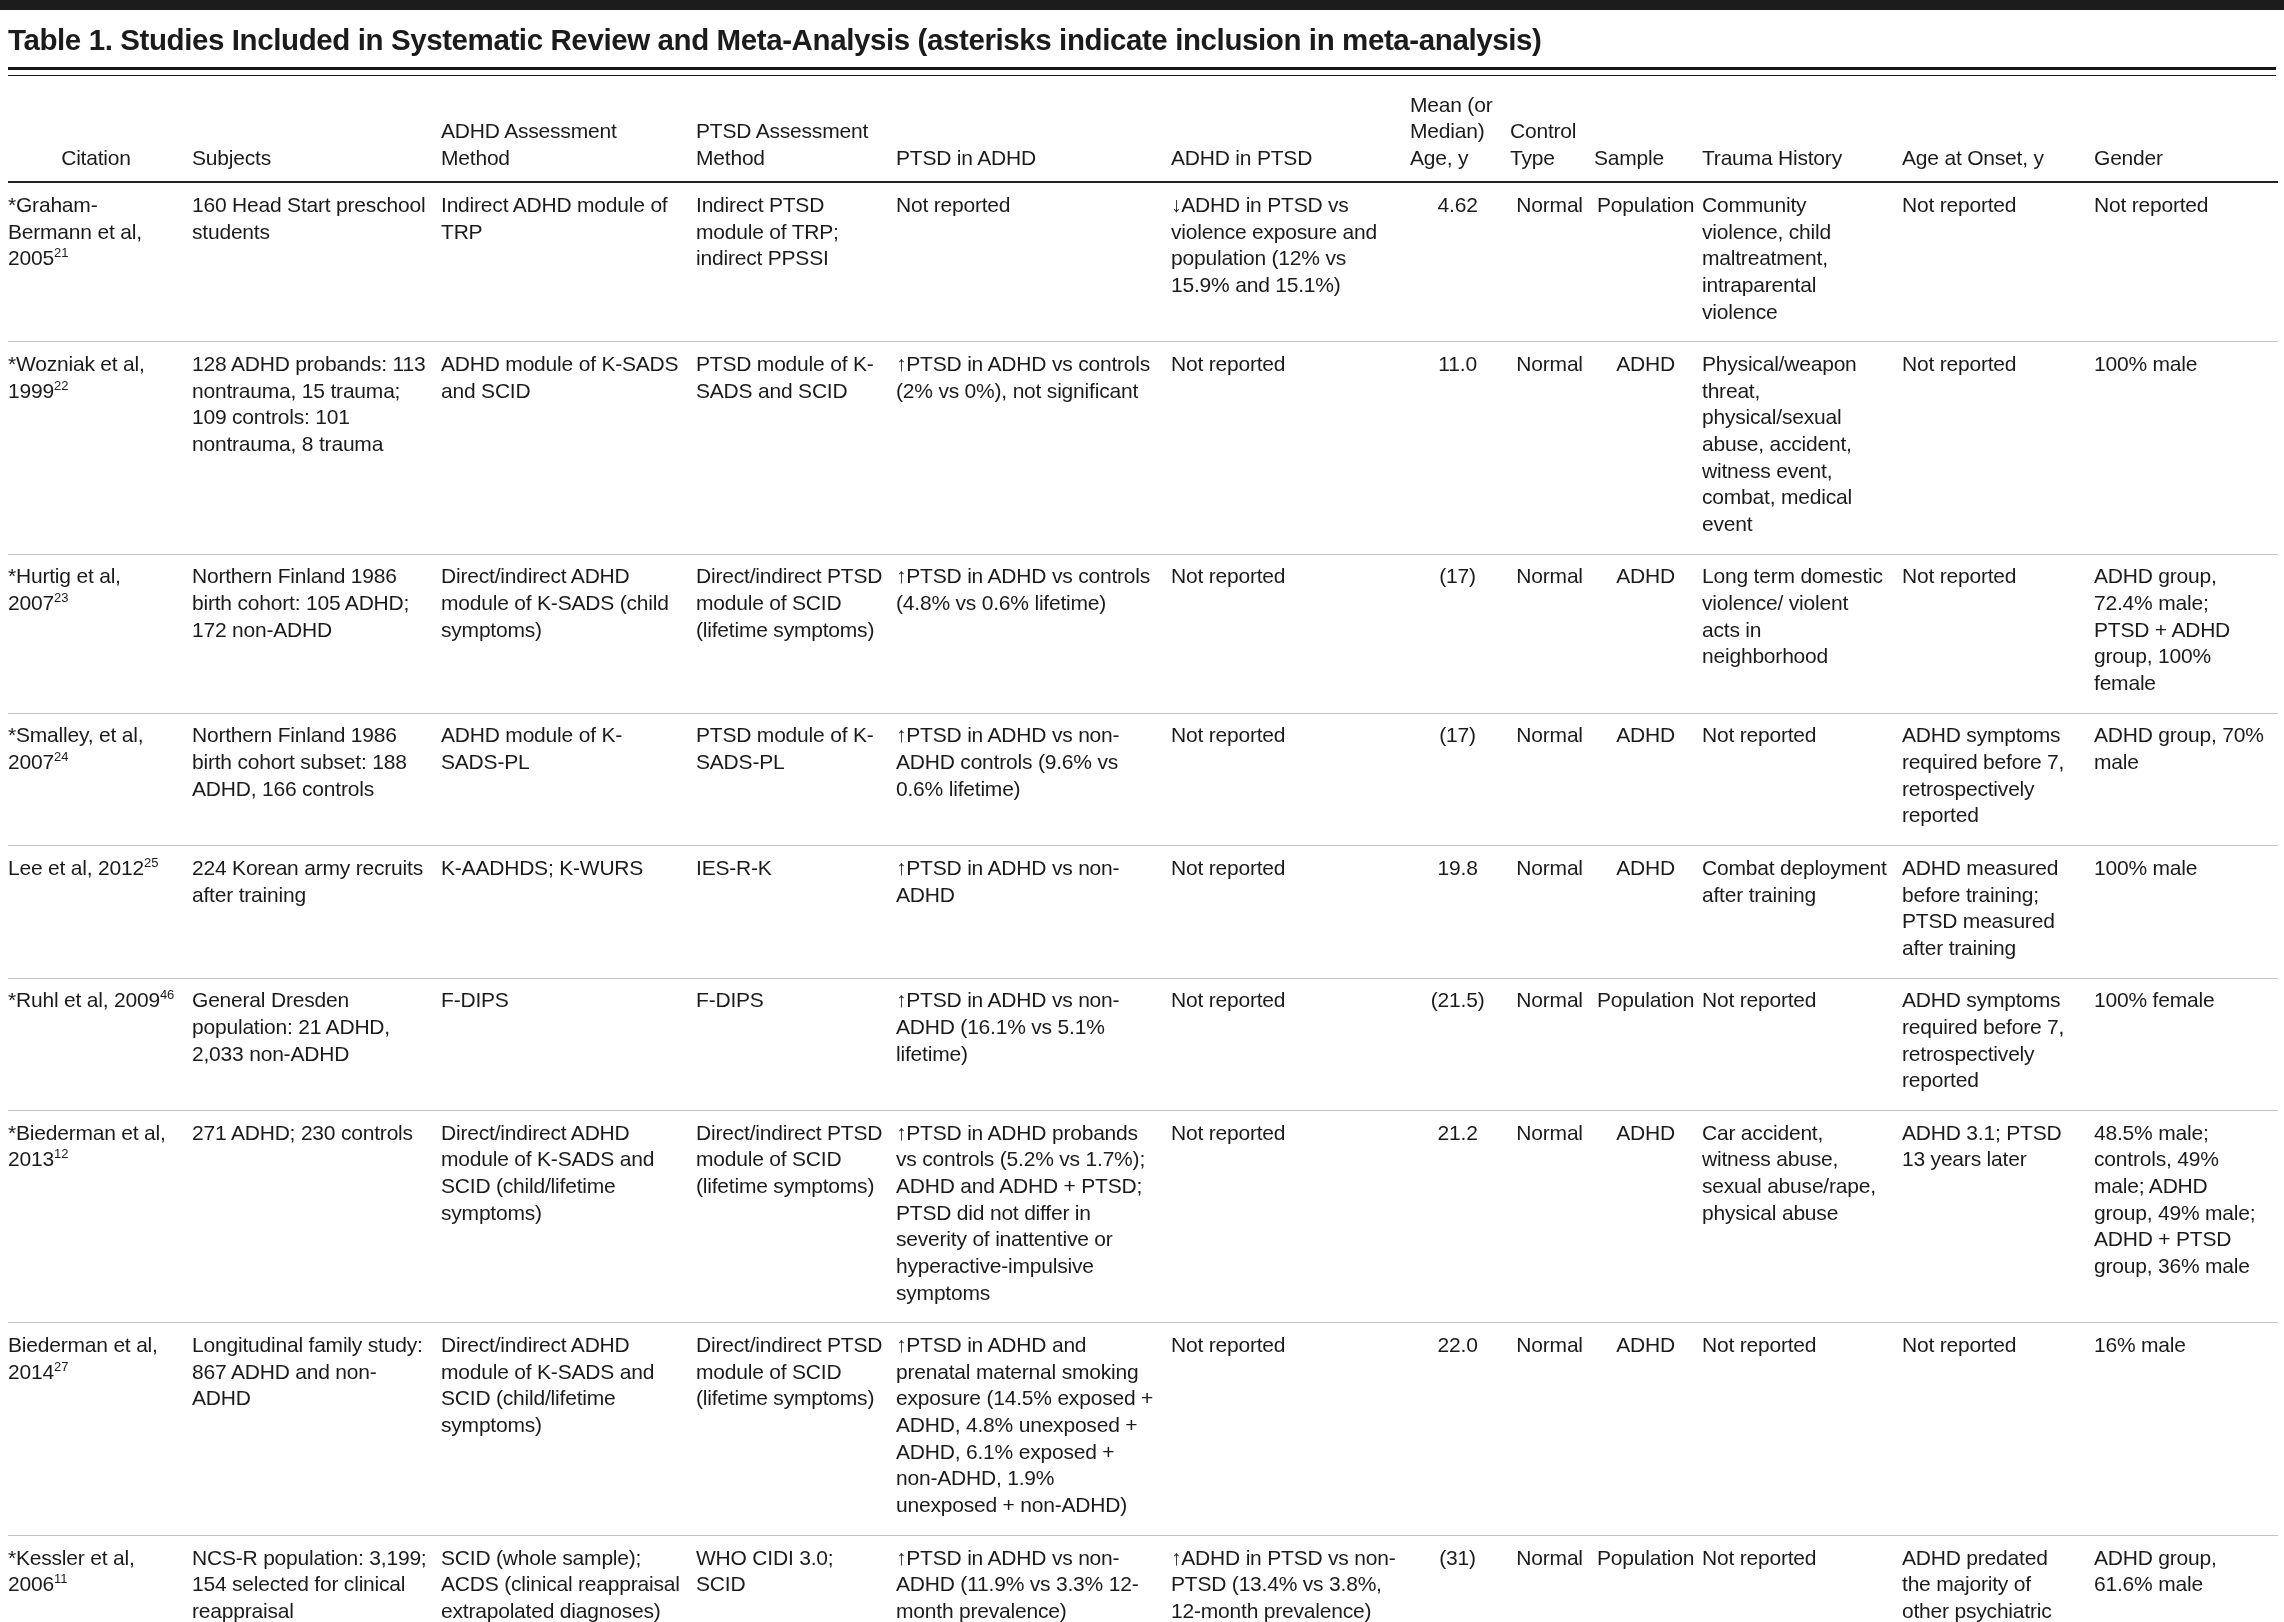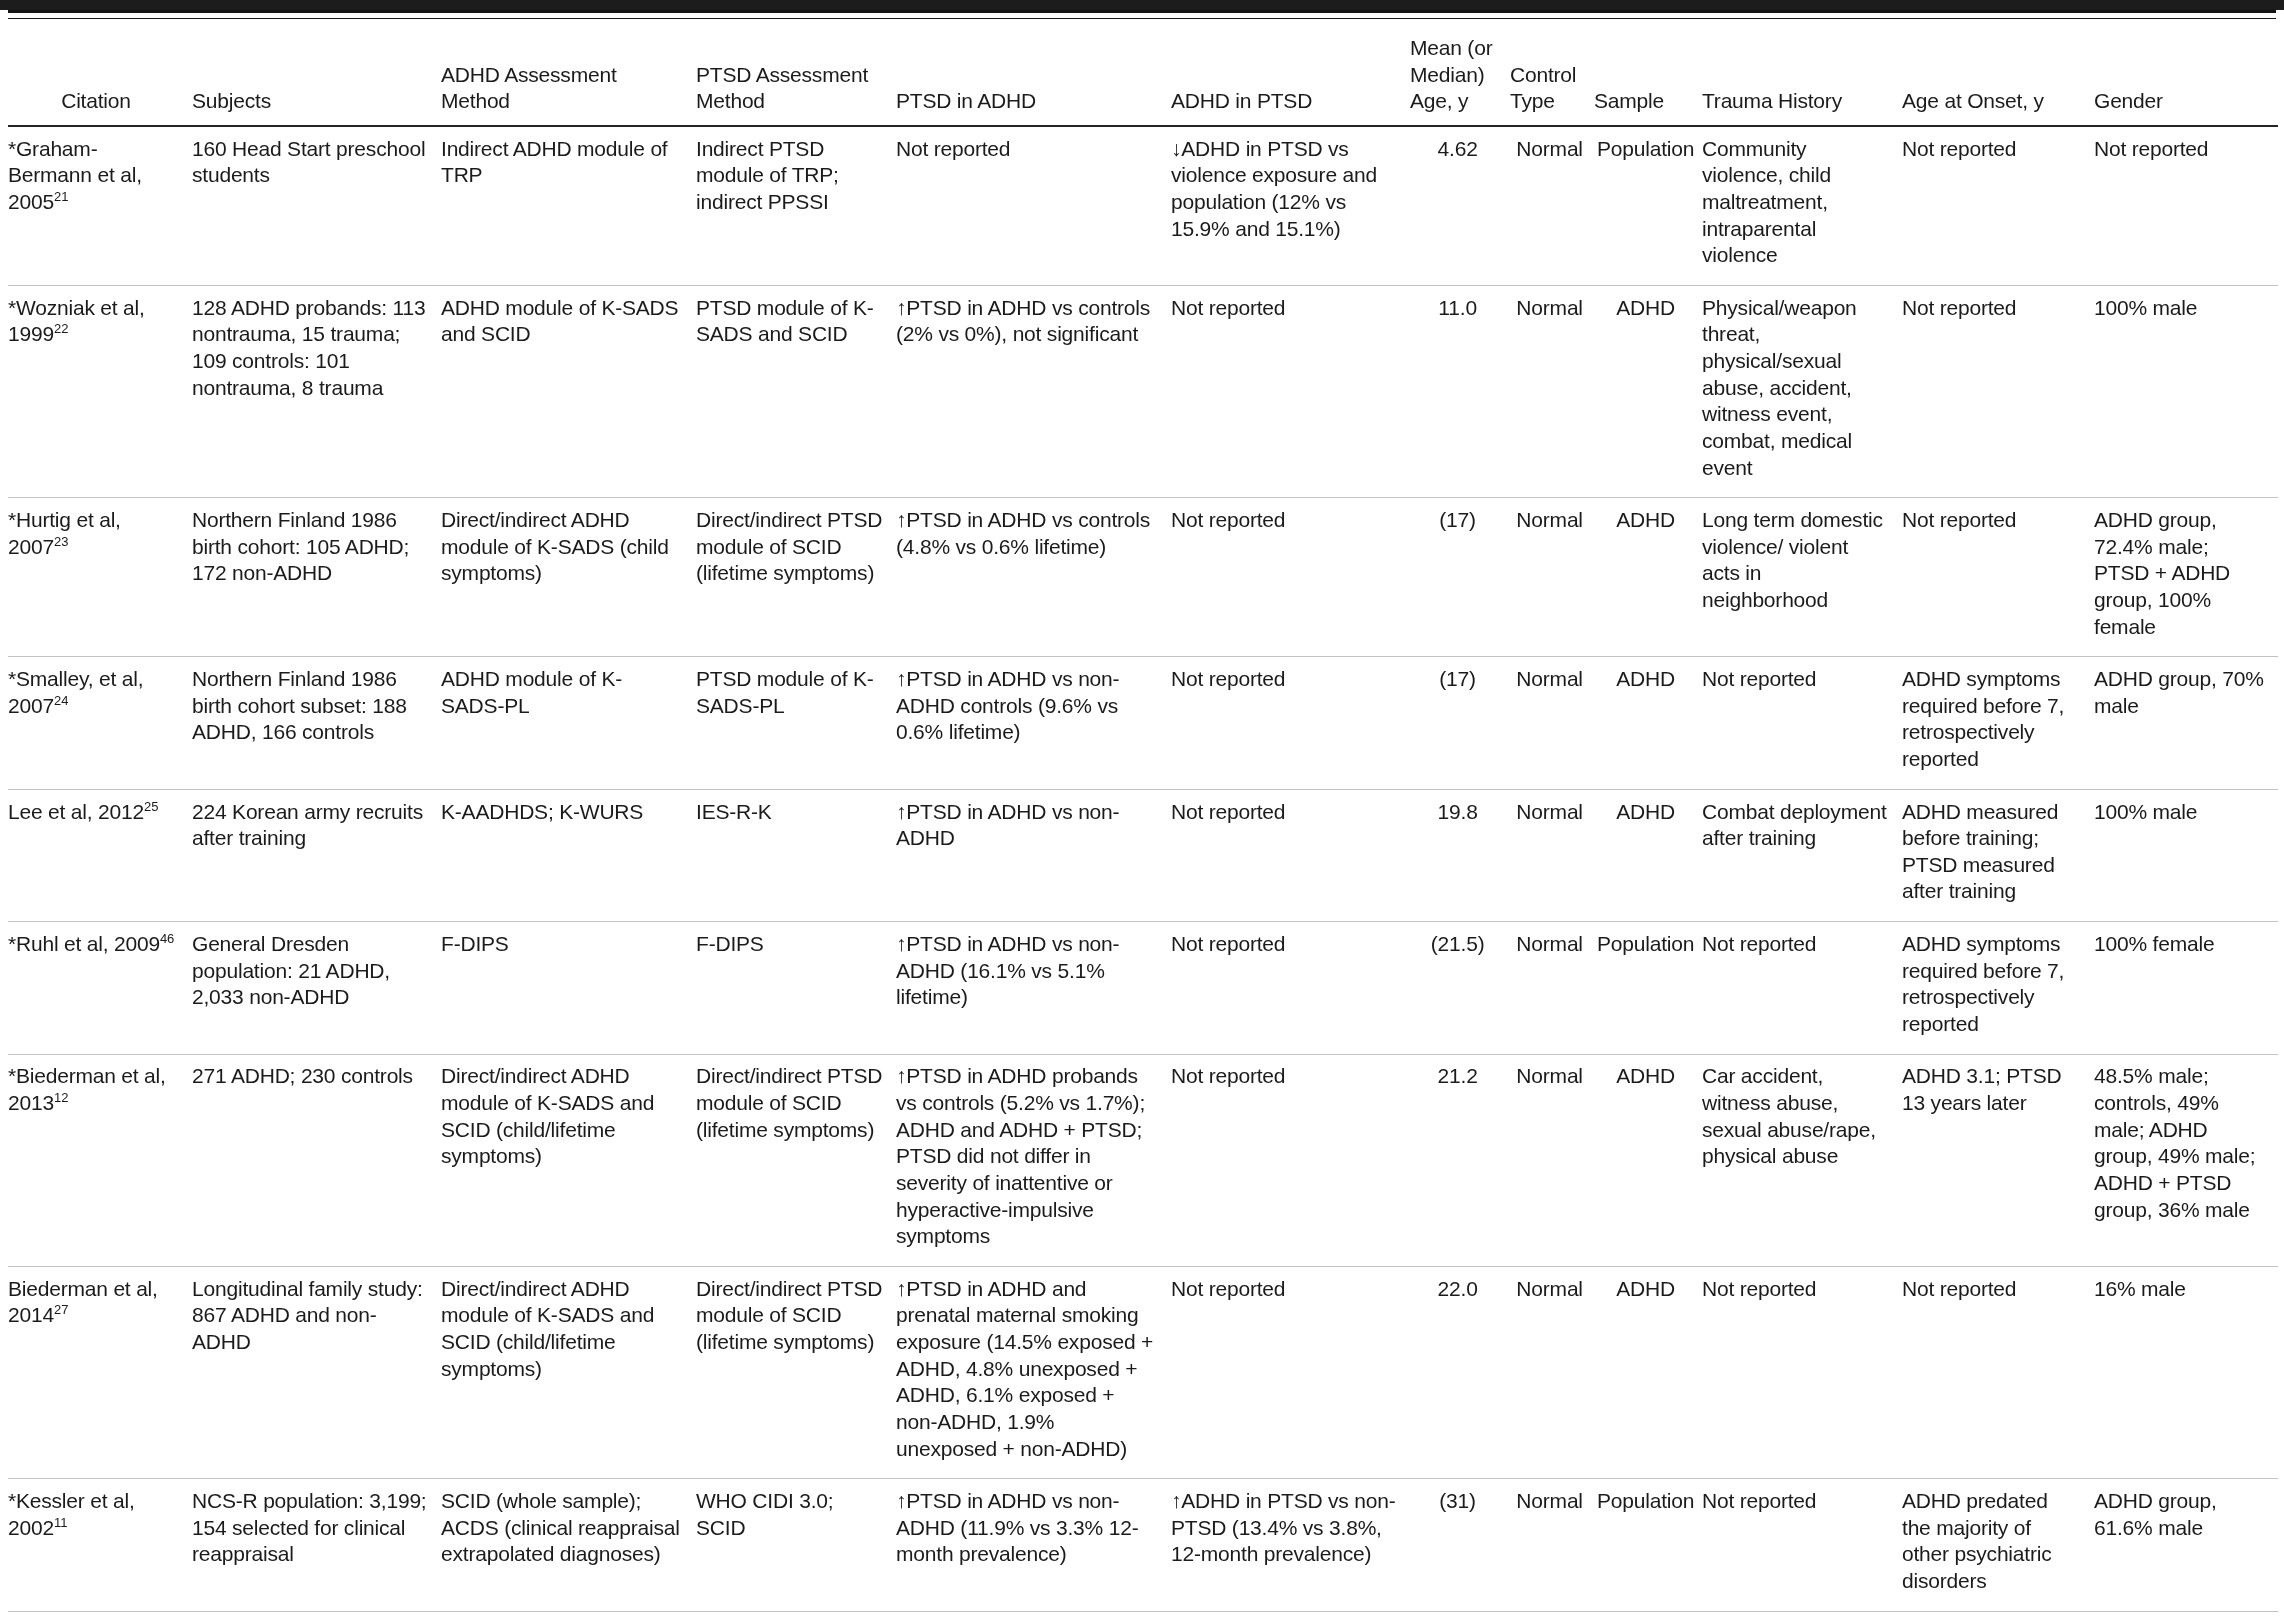--- a/index.html
+++ b/index.html
@@ -70,20 +70,21 @@
   .c10 { width: 200px; }
   .c11 { width: 192px; }
   .c12 { width: 184px; }
 </style>
 </head>
 <body>
 
 <div class="top-bar"></div>
 
 <div class="page">
+  <h1 class="title">Table 1. Studies Included in Systematic Review and Meta-Analysis (asterisks indicate inclusion in meta-analysis)</h1>
   <div class="double-rule"></div>
 
   <table class="studies">
     <colgroup>
       <col class="c1">
         <col class="c2">
         <col class="c3">
         <col class="c4">
       <col class="c5">
         <col class="c6">
@@ -217,21 +218,21 @@
           <td>↑PTSD in ADHD and prenatal maternal smoking exposure (14.5% exposed + ADHD, 4.8% unexposed + ADHD, 6.1% exposed + non-ADHD, 1.9% unexposed + non-ADHD)</td>
           <td>Not reported</td>
           <td class="center">22.0</td>
           <td class="center">Normal</td>
           <td class="center">ADHD</td>
           <td>Not reported</td>
           <td>Not reported</td>
           <td>16% male</td>
         </tr>
         <tr>
-          <td><span>*Kessler et al, 2002</span><sup>11</sup></td>
+          <td><span>*Kessler et al, 2006</span><sup>11</sup></td>
           <td>NCS-R population: 3,199; 154 selected for clinical reappraisal</td>
           <td>SCID (whole sample); ACDS (clinical reappraisal extrapolated diagnoses)</td>
           <td>WHO CIDI 3.0; SCID</td>
           <td>↑PTSD in ADHD vs non-ADHD (11.9% vs 3.3% 12-month prevalence)</td>
           <td>↑ADHD in PTSD vs non-PTSD (13.4% vs 3.8%, 12-month prevalence)</td>
           <td class="center">(31)</td>
           <td class="center">Normal</td>
           <td class="center">Population</td>
           <td>Not reported</td>
           <td>ADHD predated the majority of other psychiatric disorders</td>

